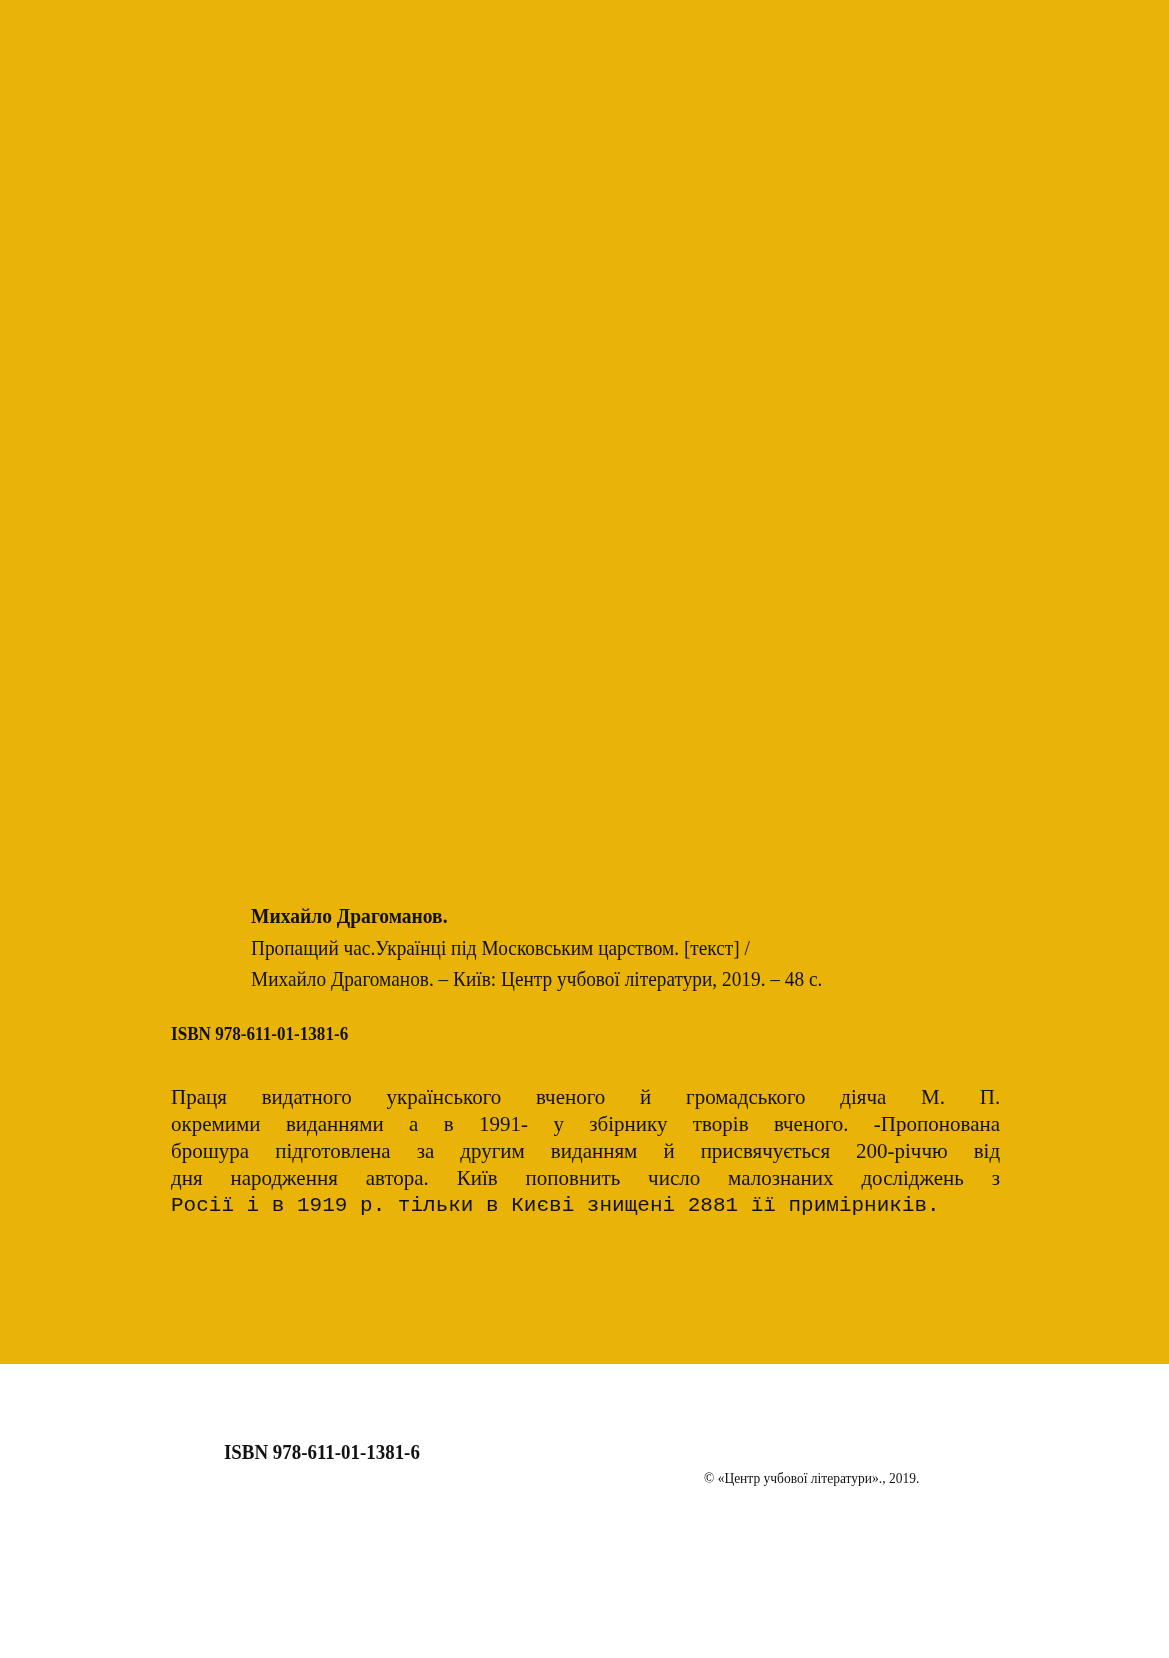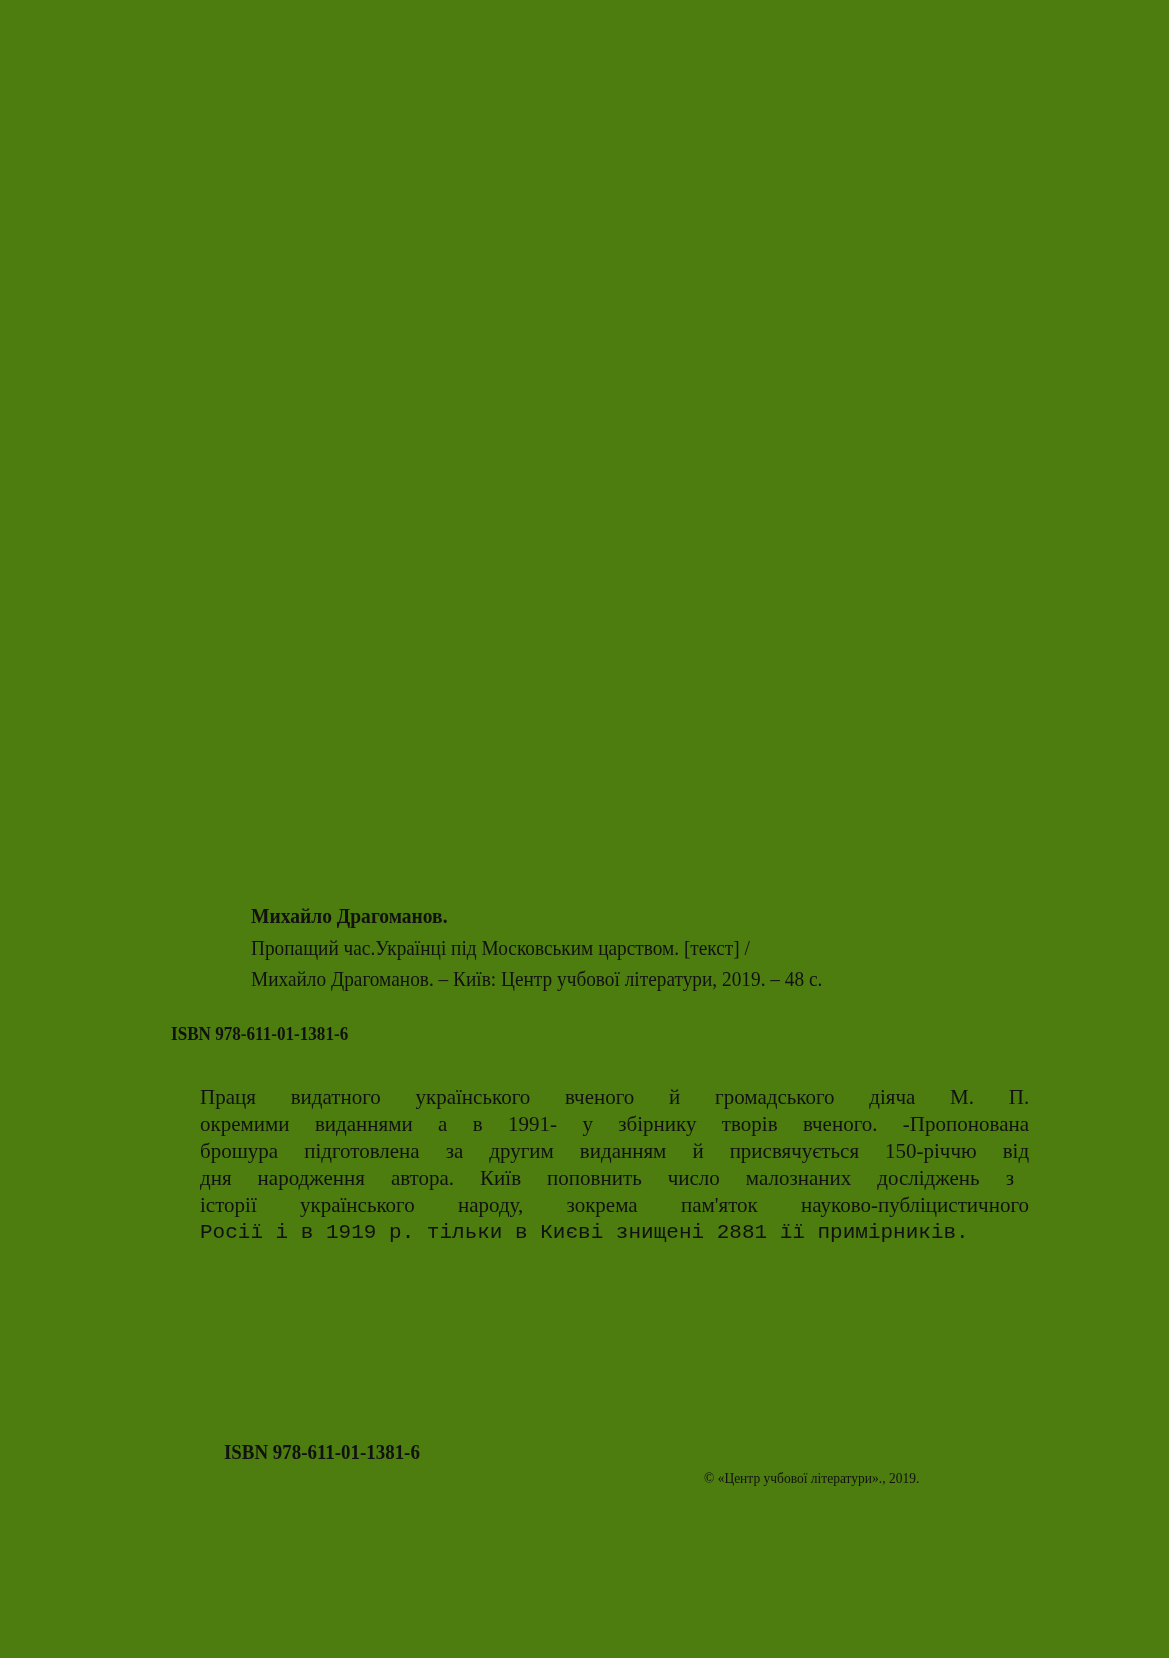--- a/index.html
+++ b/index.html
@@ -12,22 +12,22 @@
       height: 1658px;
       position: relative;
       overflow: hidden;
       font-family: "Liberation Serif", "DejaVu Serif", serif;
       color: #111111;
     }
     .page {
       position: absolute;
       left: 0; top: 0;
       width: 1169px;
-      height: 1658px;
-      background: #4d7c0f;
+      height: 1364px;
+      background: #eab308;
     }
     .line {
       position: absolute;
       white-space: nowrap;
       font-size: 21px;
       line-height: 26px;
       transform-origin: left top;
     }
     .bold { font-weight: bold; }
     .author-heading {
@@ -49,21 +49,20 @@
       font-size: 21px;
       line-height: 27px;
       text-align: justify;
       text-align-last: justify;
     }
     .para .pline {
       display: block;
       height: 27px;
       white-space: nowrap;
       transform-origin: left top;
-      margin-left: 29px;
     }
     .pline.last { text-align-last: left; }
     .isbn-bottom {
       left: 224px; top: 1439px;
       font-size: 21px;
       transform: scaleX(0.9);
     }
     .copyright {
       left: 704px; top: 1468px;
       font-size: 15px;
@@ -79,23 +78,22 @@
   <div class="line bold author-heading">Михайло Драгоманов.</div>
 
   <div class="line citation-1">Пропащий час.Українці під Московським царством. [текст] /</div>
   <div class="line citation-2">Михайло Драгоманов. – Київ: Центр учбової літератури, 2019. – 48 с.</div>
 
   <div class="line bold isbn-top">ISBN 978-611-01-1381-6</div>
 
   <div class="para" style="top:1084px;">
     <span class="pline" style="display: block; word-spacing: 29.5px;">Праця видатного українського вченого й громадського діяча М. П.</span>
     <span class="pline" style="display: block; word-spacing: 20.1111px;">окремими виданнями а в 1991- у збірнику творів вченого. -Пропонована</span>
-    <span class="pline" style="display: block; word-spacing: 20.75px;">брошура підготовлена за другим виданням й присвячується 150-річчю від</span>
+    <span class="pline" style="display: block; word-spacing: 20.75px;">брошура підготовлена за другим виданням й присвячується 200-річчю від</span>
     <span class="pline" style="display: block; word-spacing: 20.75px;">дня народження автора. Київ поповнить число малознаних досліджень з</span>
-    <span class="pline" style="display: block; word-spacing: 38px;">історії українського народу, зокрема пам'яток науково-публіцистичного</span>
     <span class="pline last" style="display: block; font-family: Liberation Mono, monospace;">Росії і в 1919 р. тільки в Києві знищені 2881 її примірників.</span>
   </div>
 
   <div class="line bold isbn-bottom">ISBN 978-611-01-1381-6</div>
 
   <div class="line copyright">© «Центр учбової літератури»., 2019.</div>
 
 </div>
 
 </body></html>

